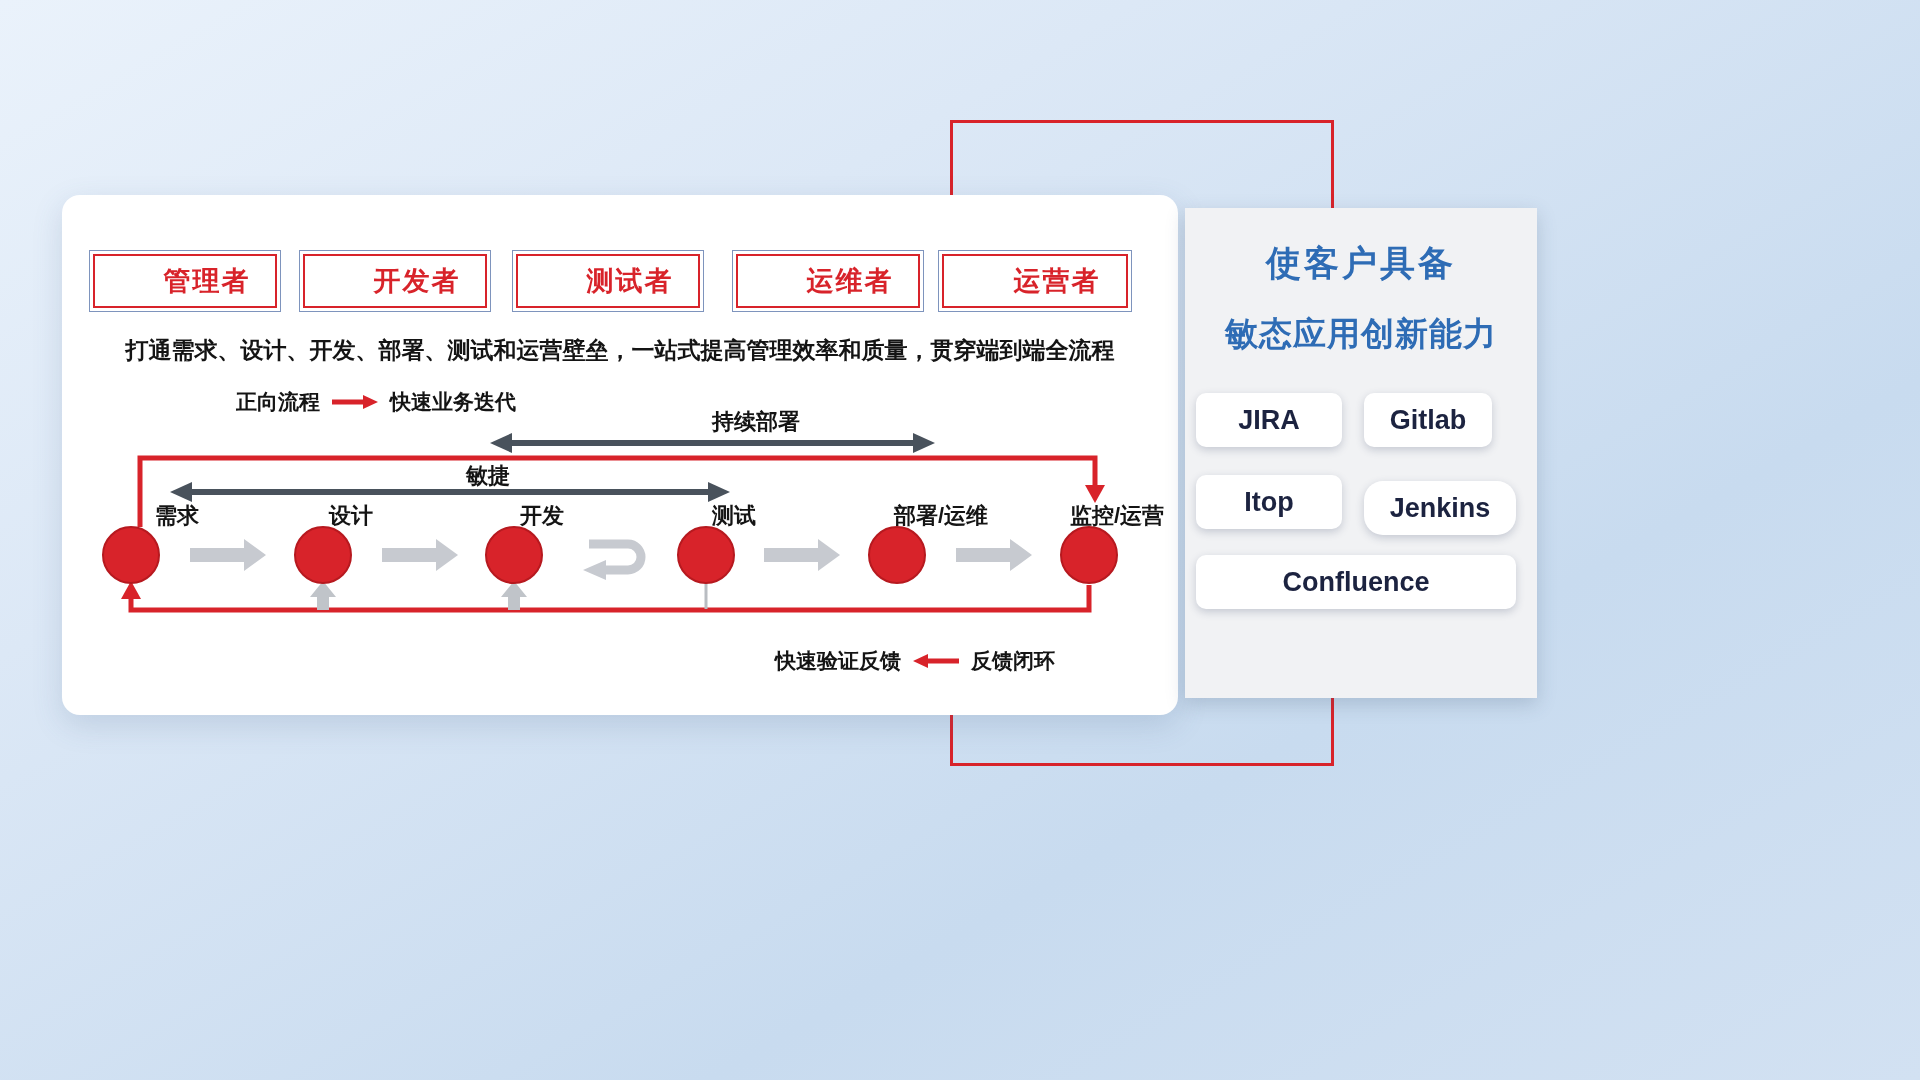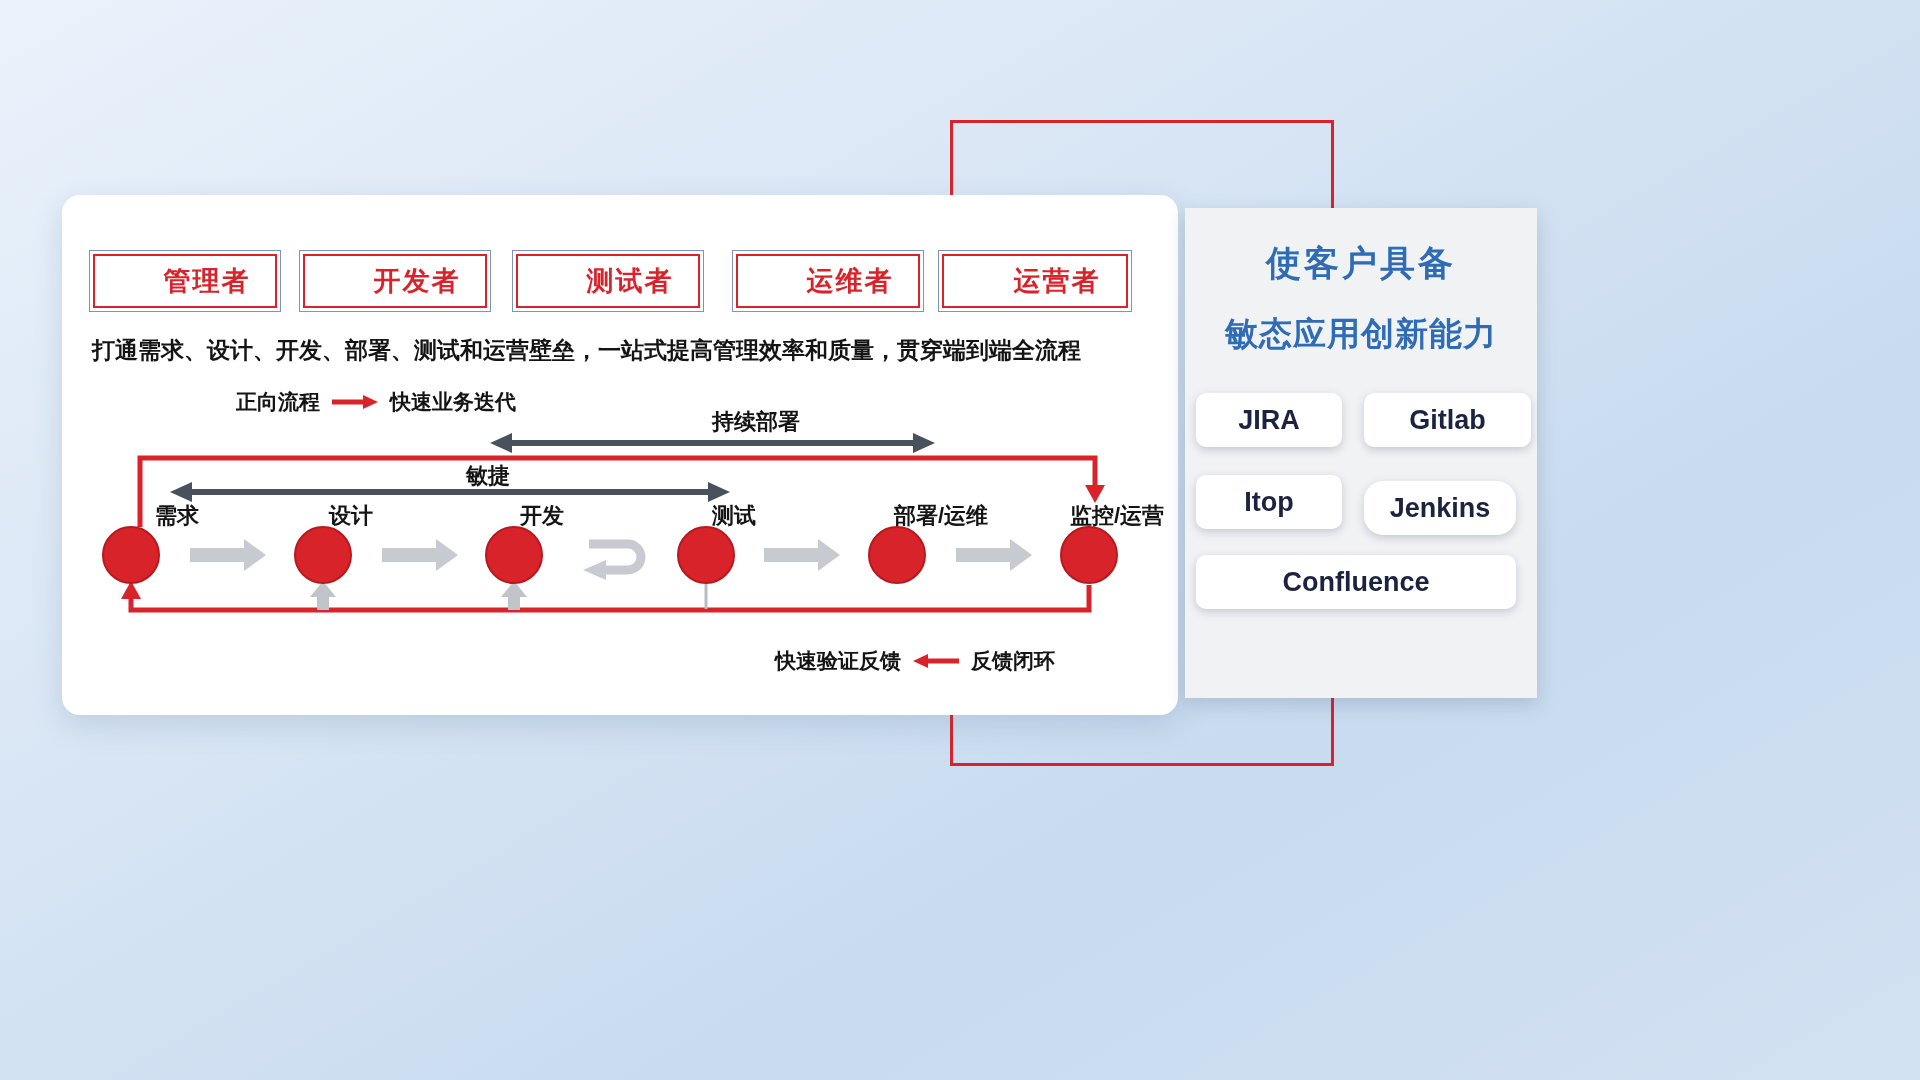--- a/index.html
+++ b/index.html
@@ -26,21 +26,21 @@
     display:flex;align-items:center;justify-content:center;
   }
   .role-box::after{
     content:"";position:absolute;left:3px;top:3px;right:3px;bottom:3px;
     border:2px solid #d8232a;pointer-events:none;
   }
   .role-label{font-size:27px;font-weight:700;color:#d8232a;letter-spacing:2px;margin-left:44px;}
   .r1{left:27px}.r2{left:237px}.r3{left:450px}.r4{left:670px}.r5{left:876px;width:194px}
   
   .subtitle{
-    position:absolute;left:30px;right:30px;top:140px;
+    position:absolute;left:30px;right:30px;top:140px;text-align:center;
     font-size:23px;font-weight:700;color:#141414;
   }
   
   .legend-row{position:absolute;display:flex;align-items:center;gap:12px;}
   .legend-forward{left:174px;top:193px;}
   .legend-feedback{left:713px;top:452px;}
   .legend-text{font-size:21px;font-weight:700;color:#141414;}
   
   .flow-svg{position:absolute;left:0;top:0;width:1116px;height:520px;pointer-events:none;}
   
@@ -60,21 +60,21 @@
     font-size:35px;font-weight:700;color:#2e6cb5;letter-spacing:3px;font-family:Liberation Serif, serif;
   }
   .pt1{top:32px}.pt2{top:104px;font-size:33px;letter-spacing:1px;}
   .tool-btn{
     position:absolute;height:54px;background:#ffffff;border-radius:10px;
     box-shadow:0 3px 8px rgba(40,55,90,.22);
     display:flex;align-items:center;justify-content:center;
     font-size:27px;font-weight:700;color:#1c2340;
   }
   .tb-jira{left:11px;top:185px;width:146px;}
-  .tb-gitlab{left:179px;top:185px;width:167px;}
+  .tb-gitlab{left:179px;top:185px;width:128px;}
   .tb-itop{left:11px;top:267px;width:146px;}
   .tb-jenkins{left:179px;top:273px;width:152px;border-radius:19px;}
   .tb-confluence{left:11px;top:347px;width:320px;}
 </style>
 </head>
 <body>
 
 <div class="stage">
 
   <div class="red-frame"></div>

